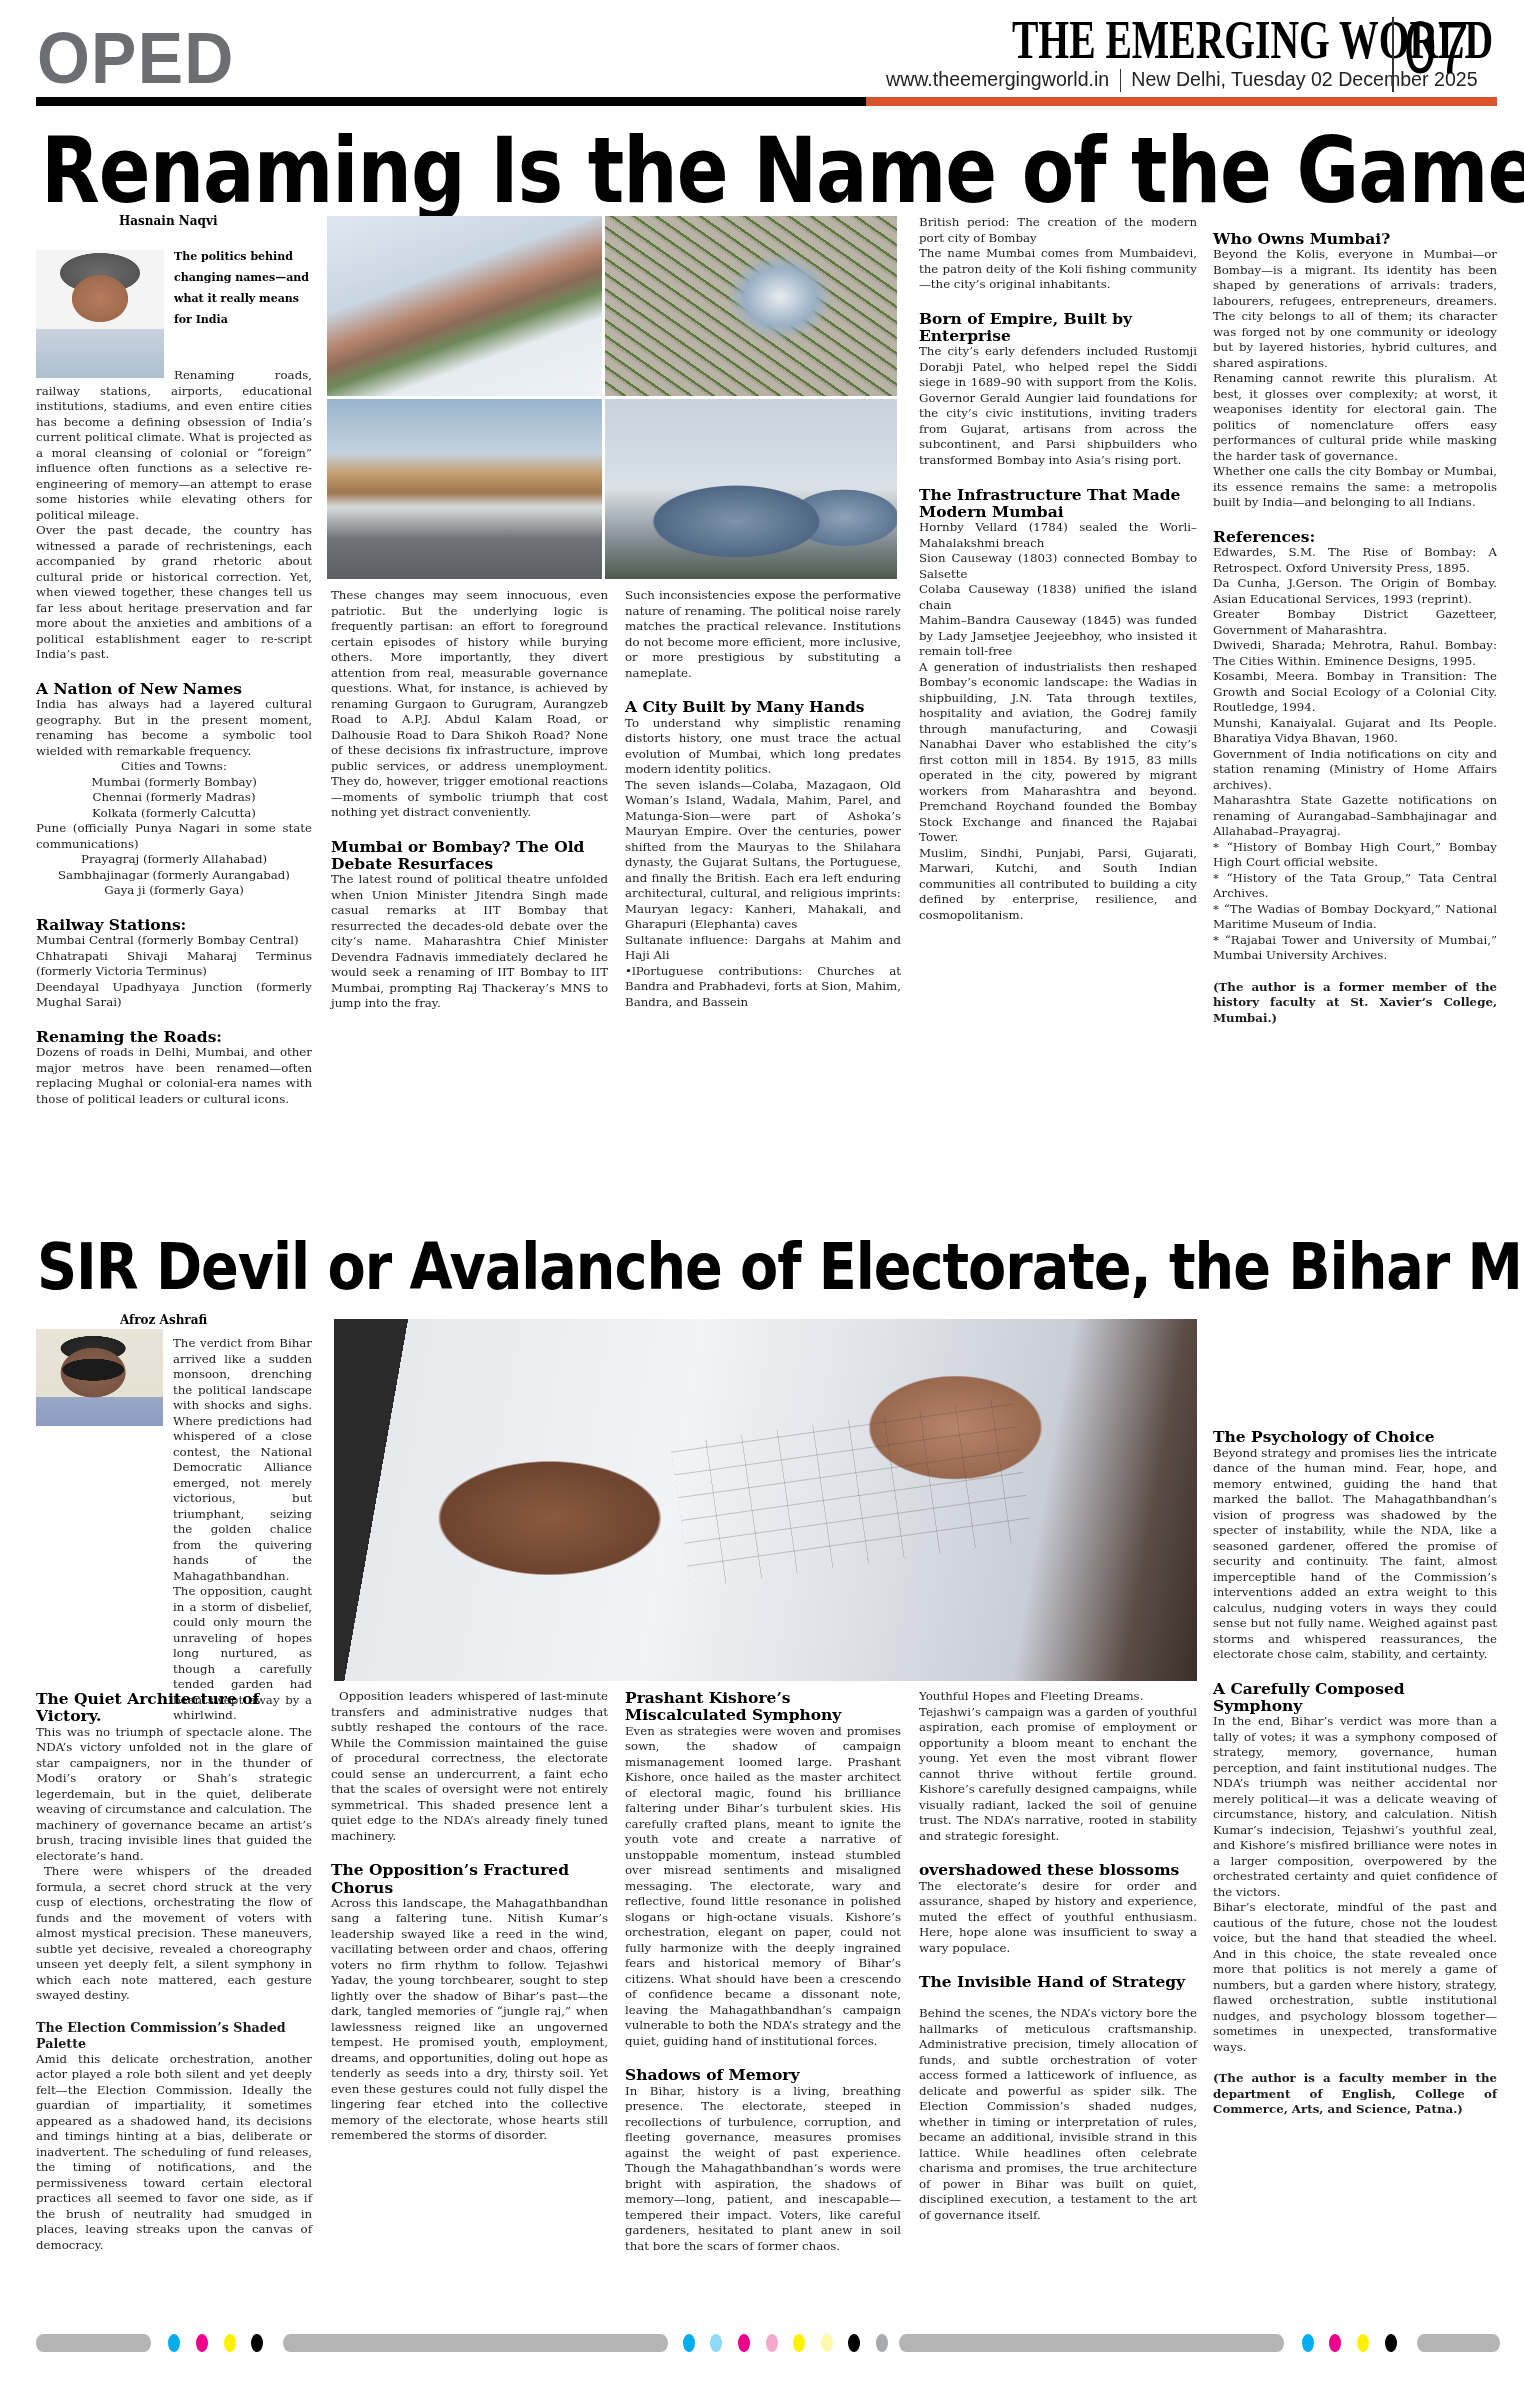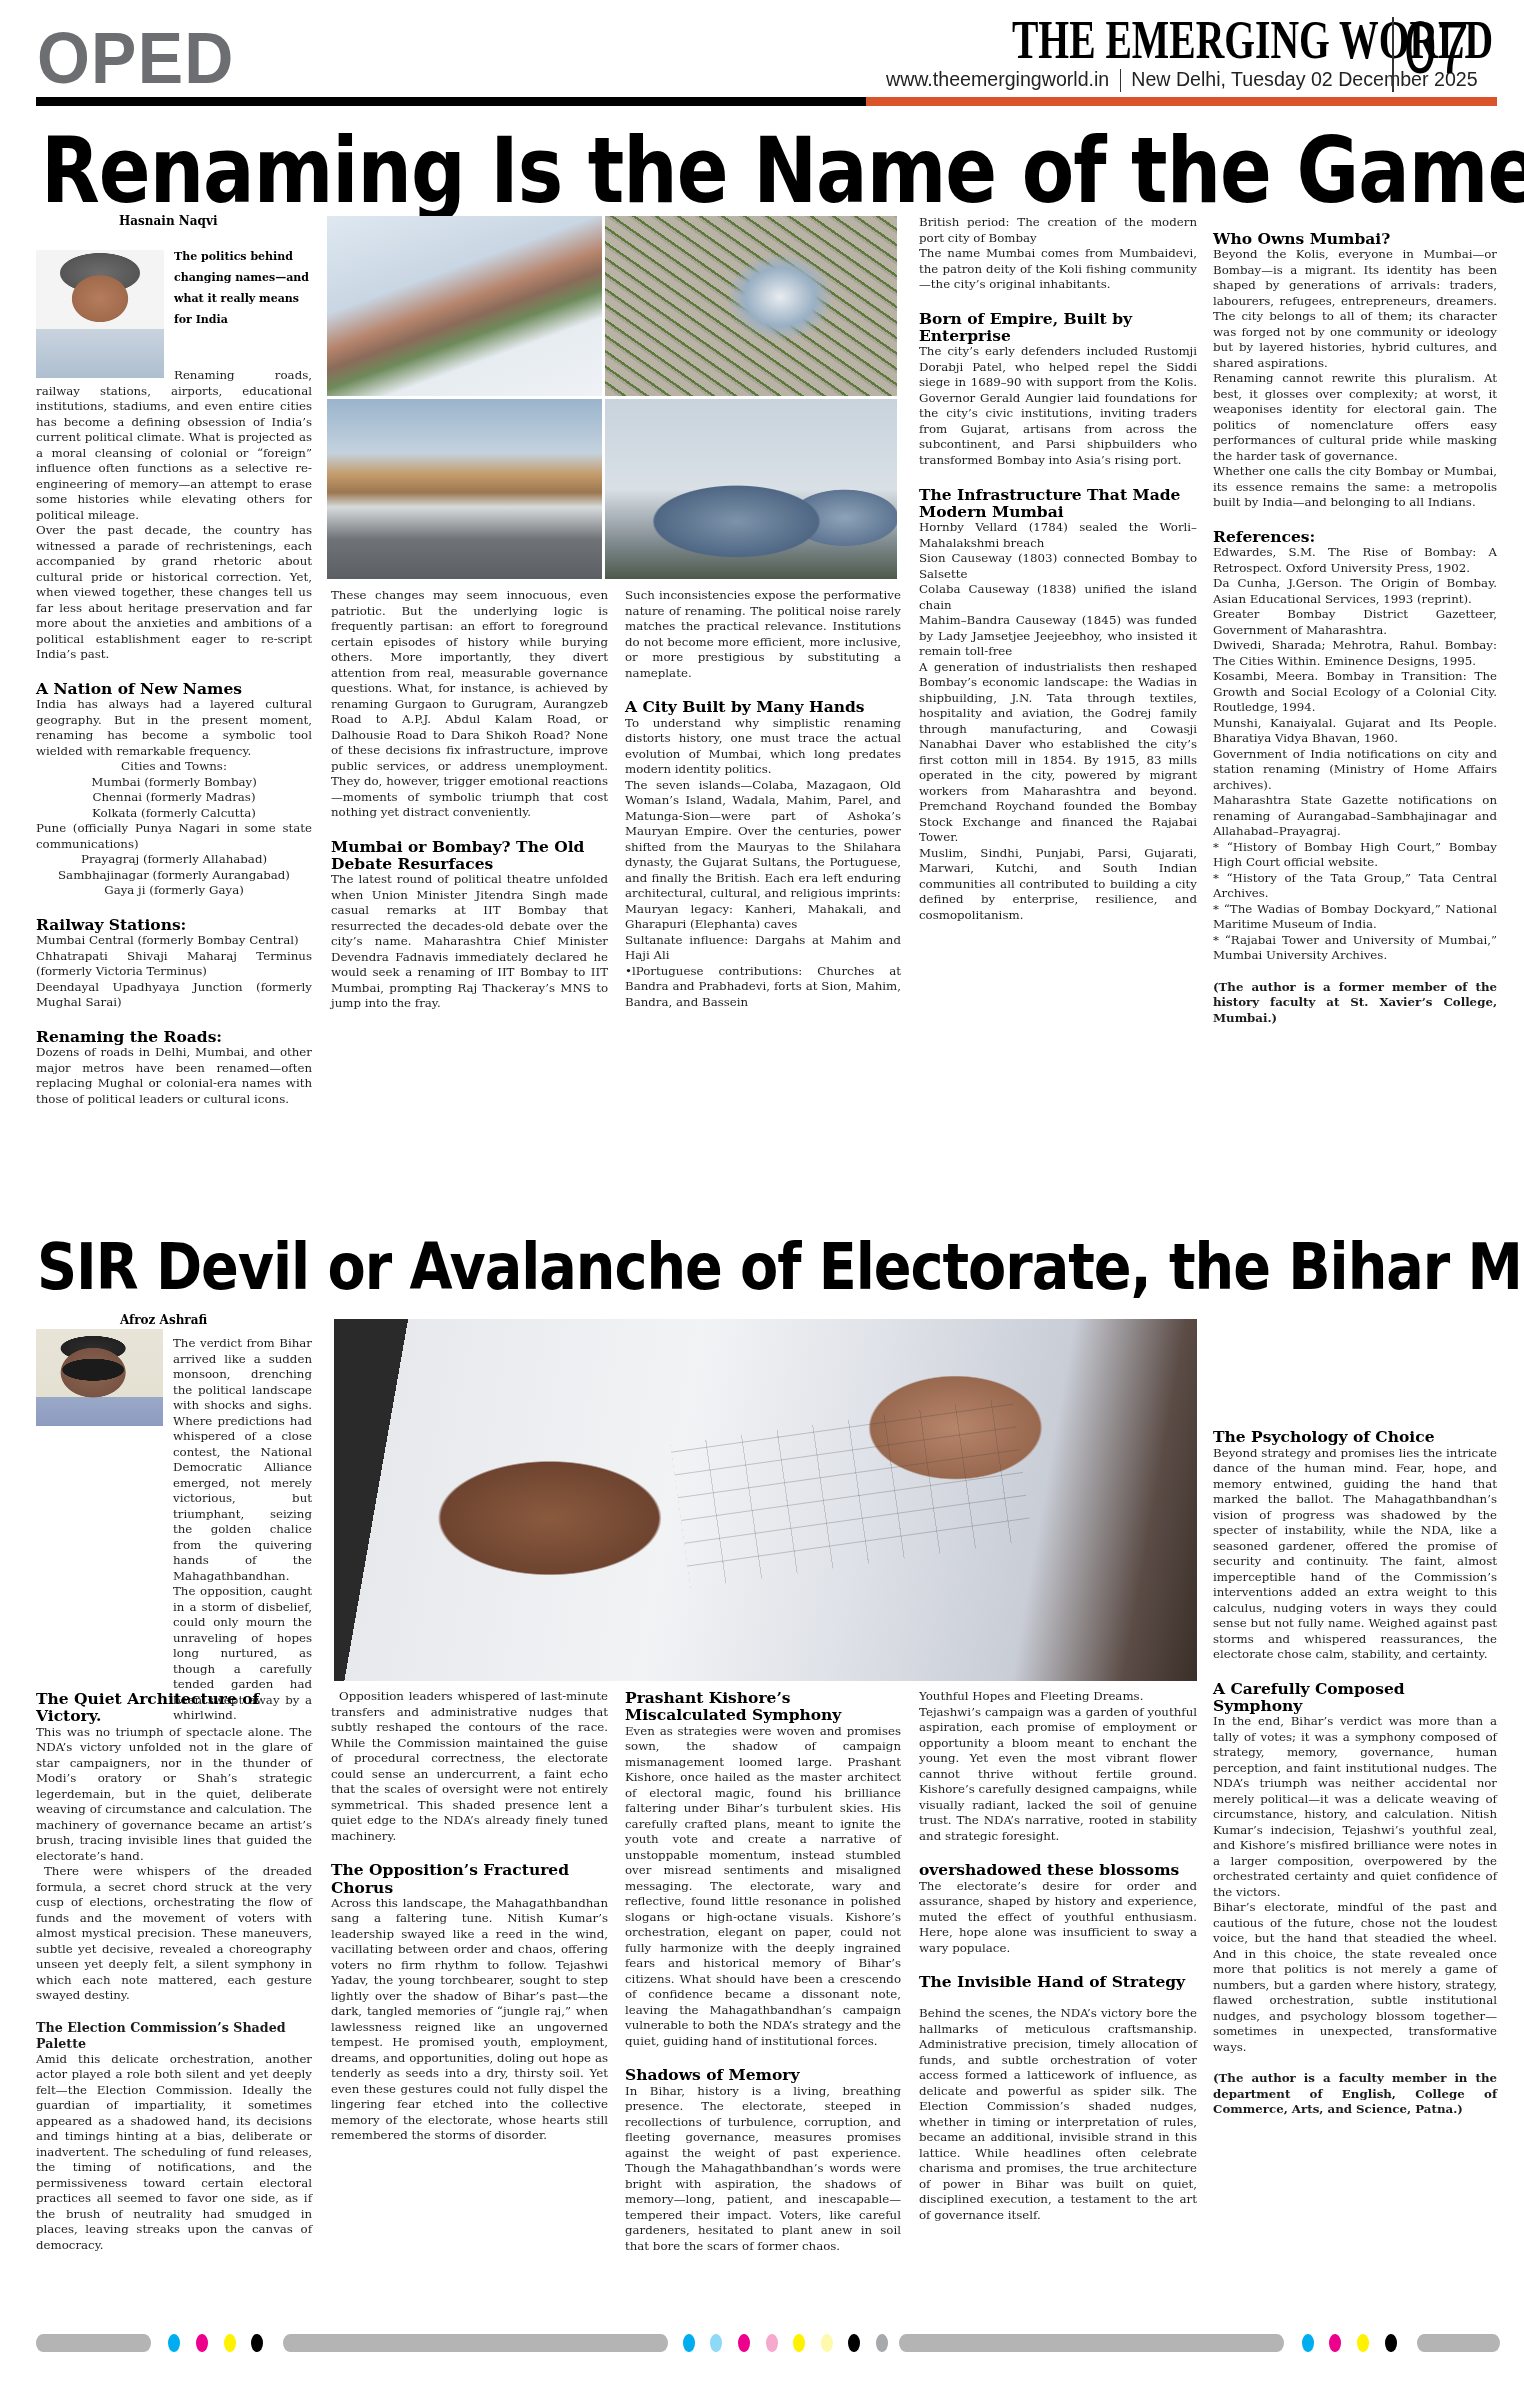--- a/index.html
+++ b/index.html
@@ -180,21 +180,21 @@
   <p>A generation of industrialists then reshaped Bombay’s economic landscape: the Wadias in shipbuilding, J.N. Tata through textiles, hospitality and aviation, the Godrej family through manufacturing, and Cowasji Nanabhai Daver who established the city’s first cotton mill in 1854. By 1915, 83 mills operated in the city, powered by migrant workers from Maharashtra and beyond. Premchand Roychand founded the Bombay Stock Exchange and financed the Rajabai Tower.</p>
   <p>Muslim, Sindhi, Punjabi, Parsi, Gujarati, Marwari, Kutchi, and South Indian communities all contributed to building a city defined by enterprise, resilience, and cosmopolitanism.</p>
 </div>
 
 <div class="abs col" style="left:1213px; top:222px; width:284px;margin-top:8px;">
   <h3 class="first">Who Owns Mumbai?</h3>
   <p>Beyond the Kolis, everyone in Mumbai—or Bombay—is a migrant. Its identity has been shaped by generations of arrivals: traders, labourers, refugees, entrepreneurs, dreamers. The city belongs to all of them; its character was forged not by one community or ideology but by layered histories, hybrid cultures, and shared aspirations.</p>
   <p>Renaming cannot rewrite this pluralism. At best, it glosses over complexity; at worst, it weaponises identity for electoral gain. The politics of nomenclature offers easy performances of cultural pride while masking the harder task of governance.</p>
   <p>Whether one calls the city Bombay or Mumbai, its essence remains the same: a metropolis built by India—and belonging to all Indians.</p>
   <h3>References:</h3>
-  <p>Edwardes, S.M. The Rise of Bombay: A Retrospect. Oxford University Press, 1902.</p>
+  <p>Edwardes, S.M. The Rise of Bombay: A Retrospect. Oxford University Press, 1895.</p>
   <p>Da Cunha, J.Gerson. The Origin of Bombay. Asian Educational Services, 1993 (reprint).</p>
   <p>Greater Bombay District Gazetteer, Government of Maharashtra.</p>
   <p>Dwivedi, Sharada; Mehrotra, Rahul. Bombay: The Cities Within. Eminence Designs, 1995.</p>
   <p>Kosambi, Meera. Bombay in Transition: The Growth and Social Ecology of a Colonial City. Routledge, 1994.</p>
   <p>Munshi, Kanaiyalal. Gujarat and Its People. Bharatiya Vidya Bhavan, 1960.</p>
   <p>Government of India notifications on city and station renaming (Ministry of Home Affairs archives).</p>
   <p>Maharashtra State Gazette notifications on renaming of Aurangabad–Sambhajinagar and Allahabad–Prayagraj.</p>
   <p>* “History of Bombay High Court,” Bombay High Court official website.</p>
   <p>* “History of the Tata Group,” Tata Central Archives.</p>
   <p>* “The Wadias of Bombay Dockyard,” National Maritime Museum of India.</p>

